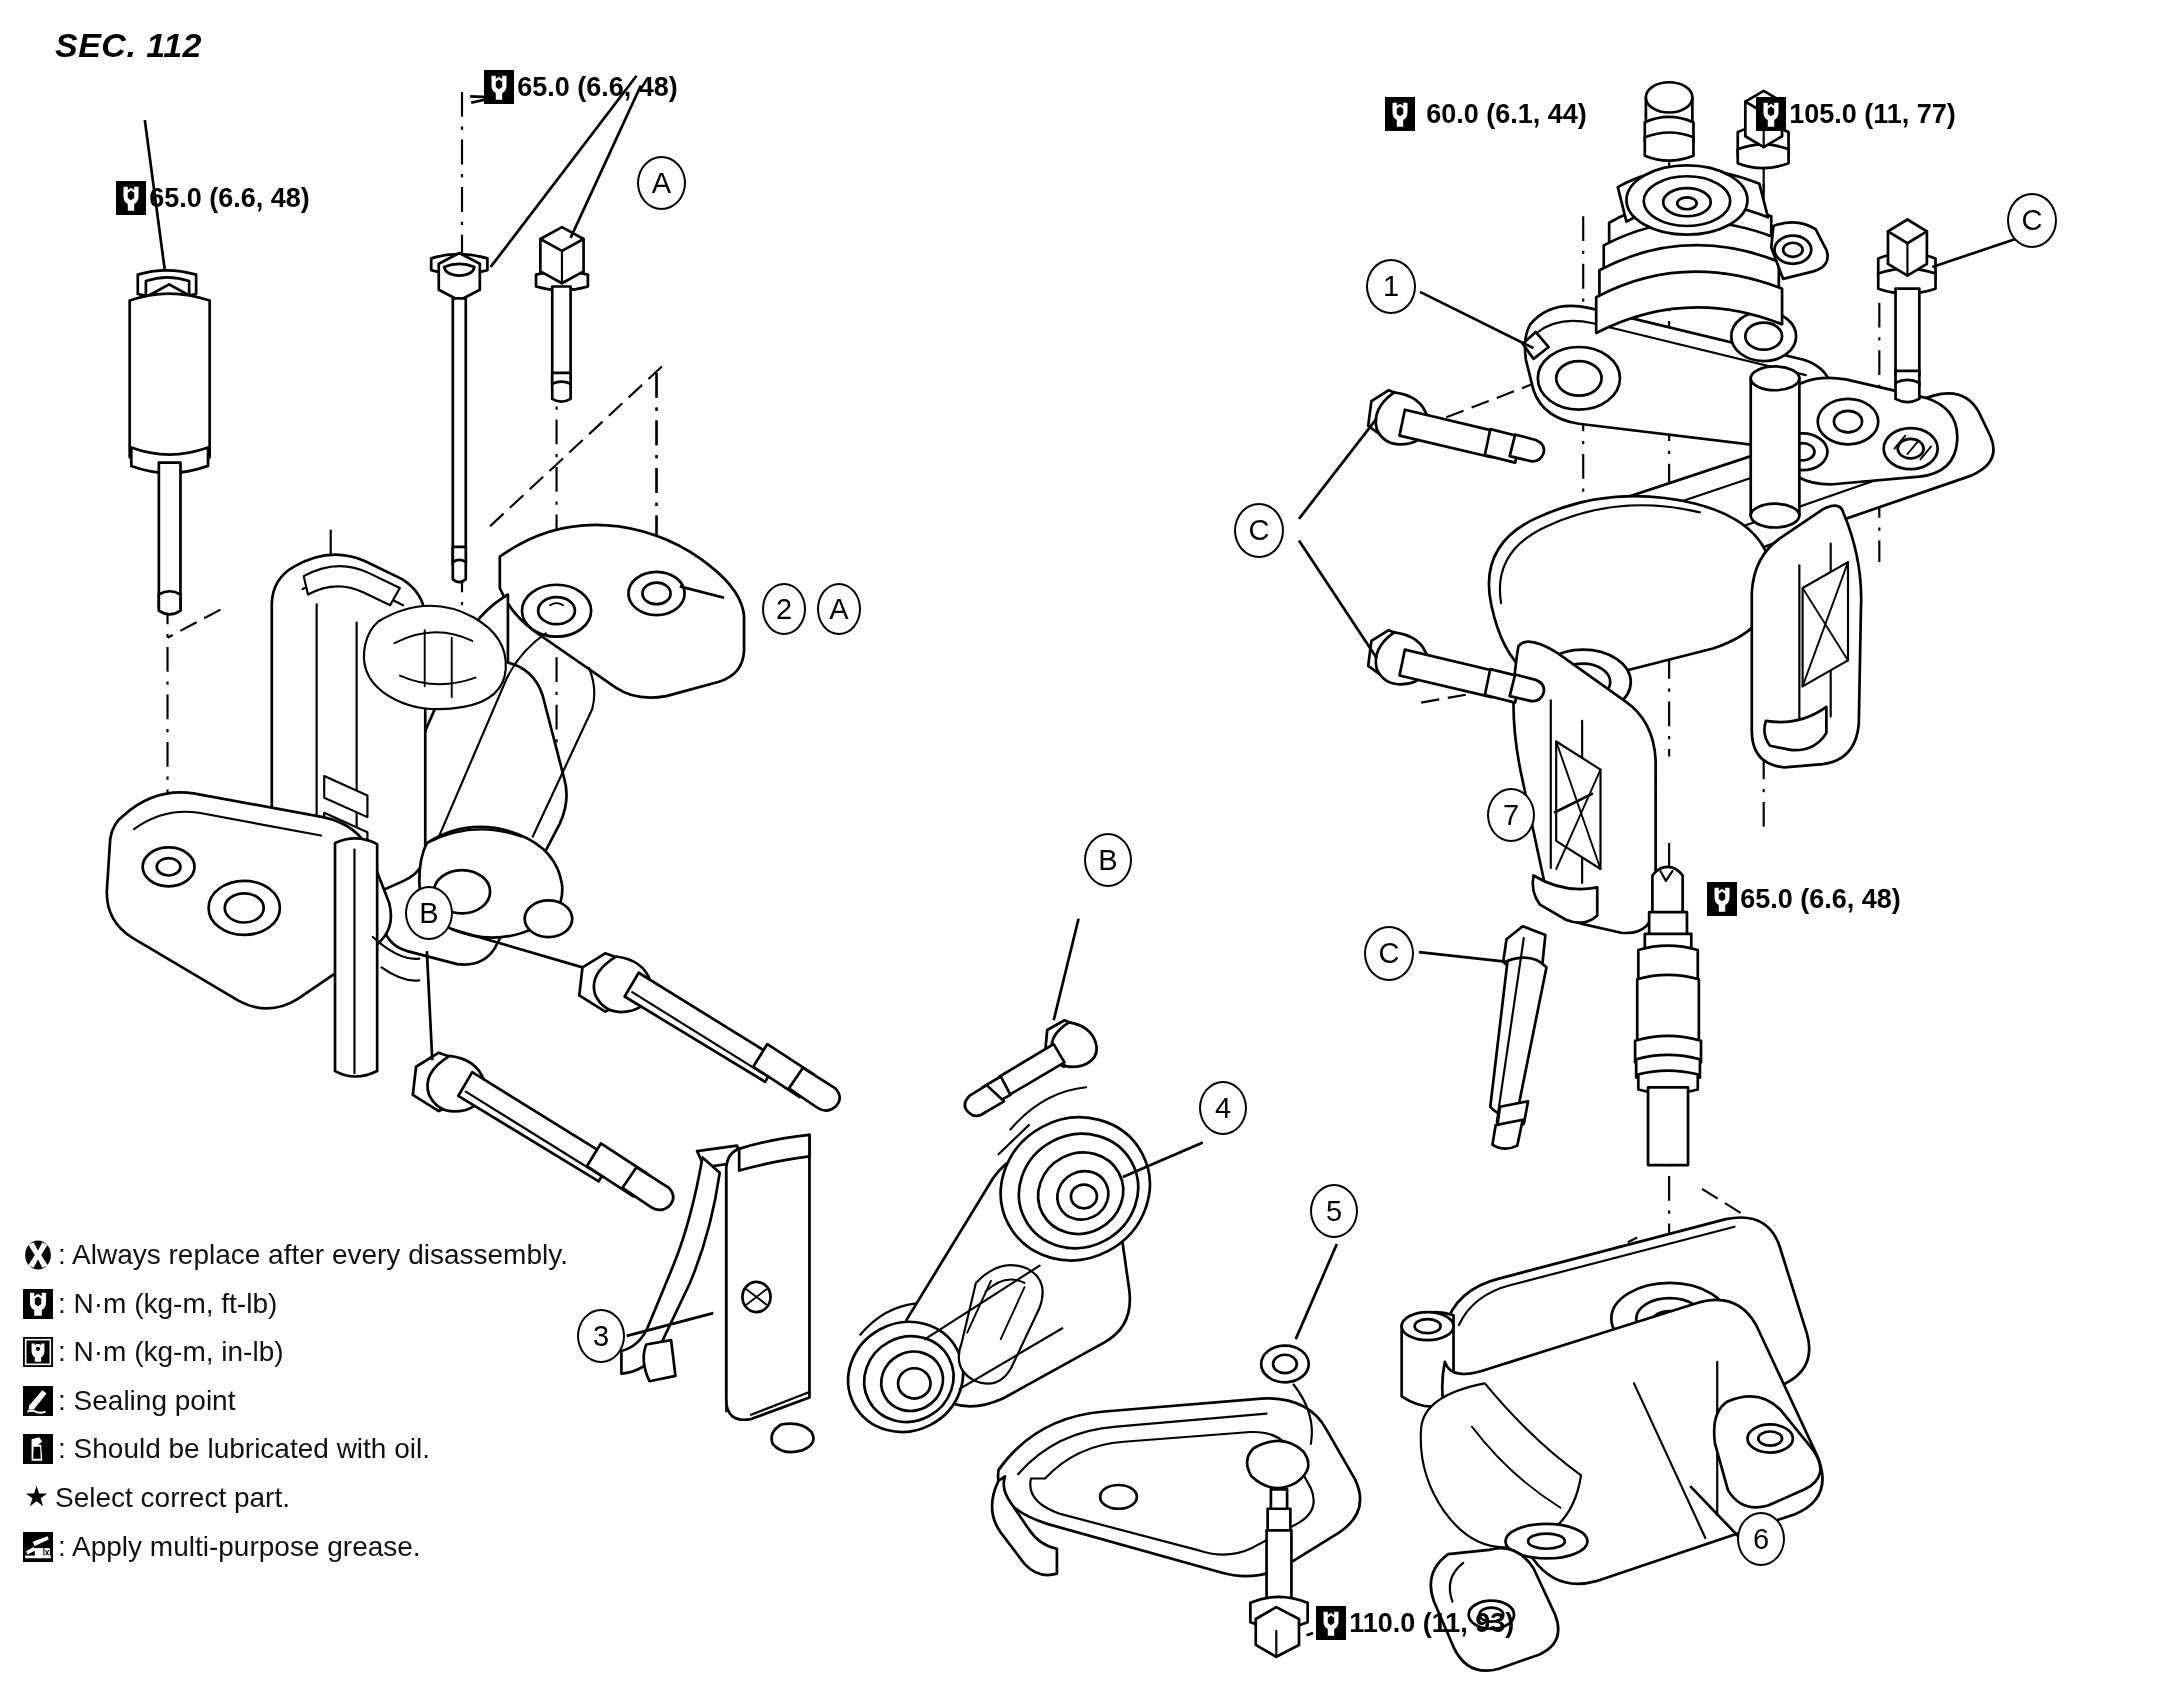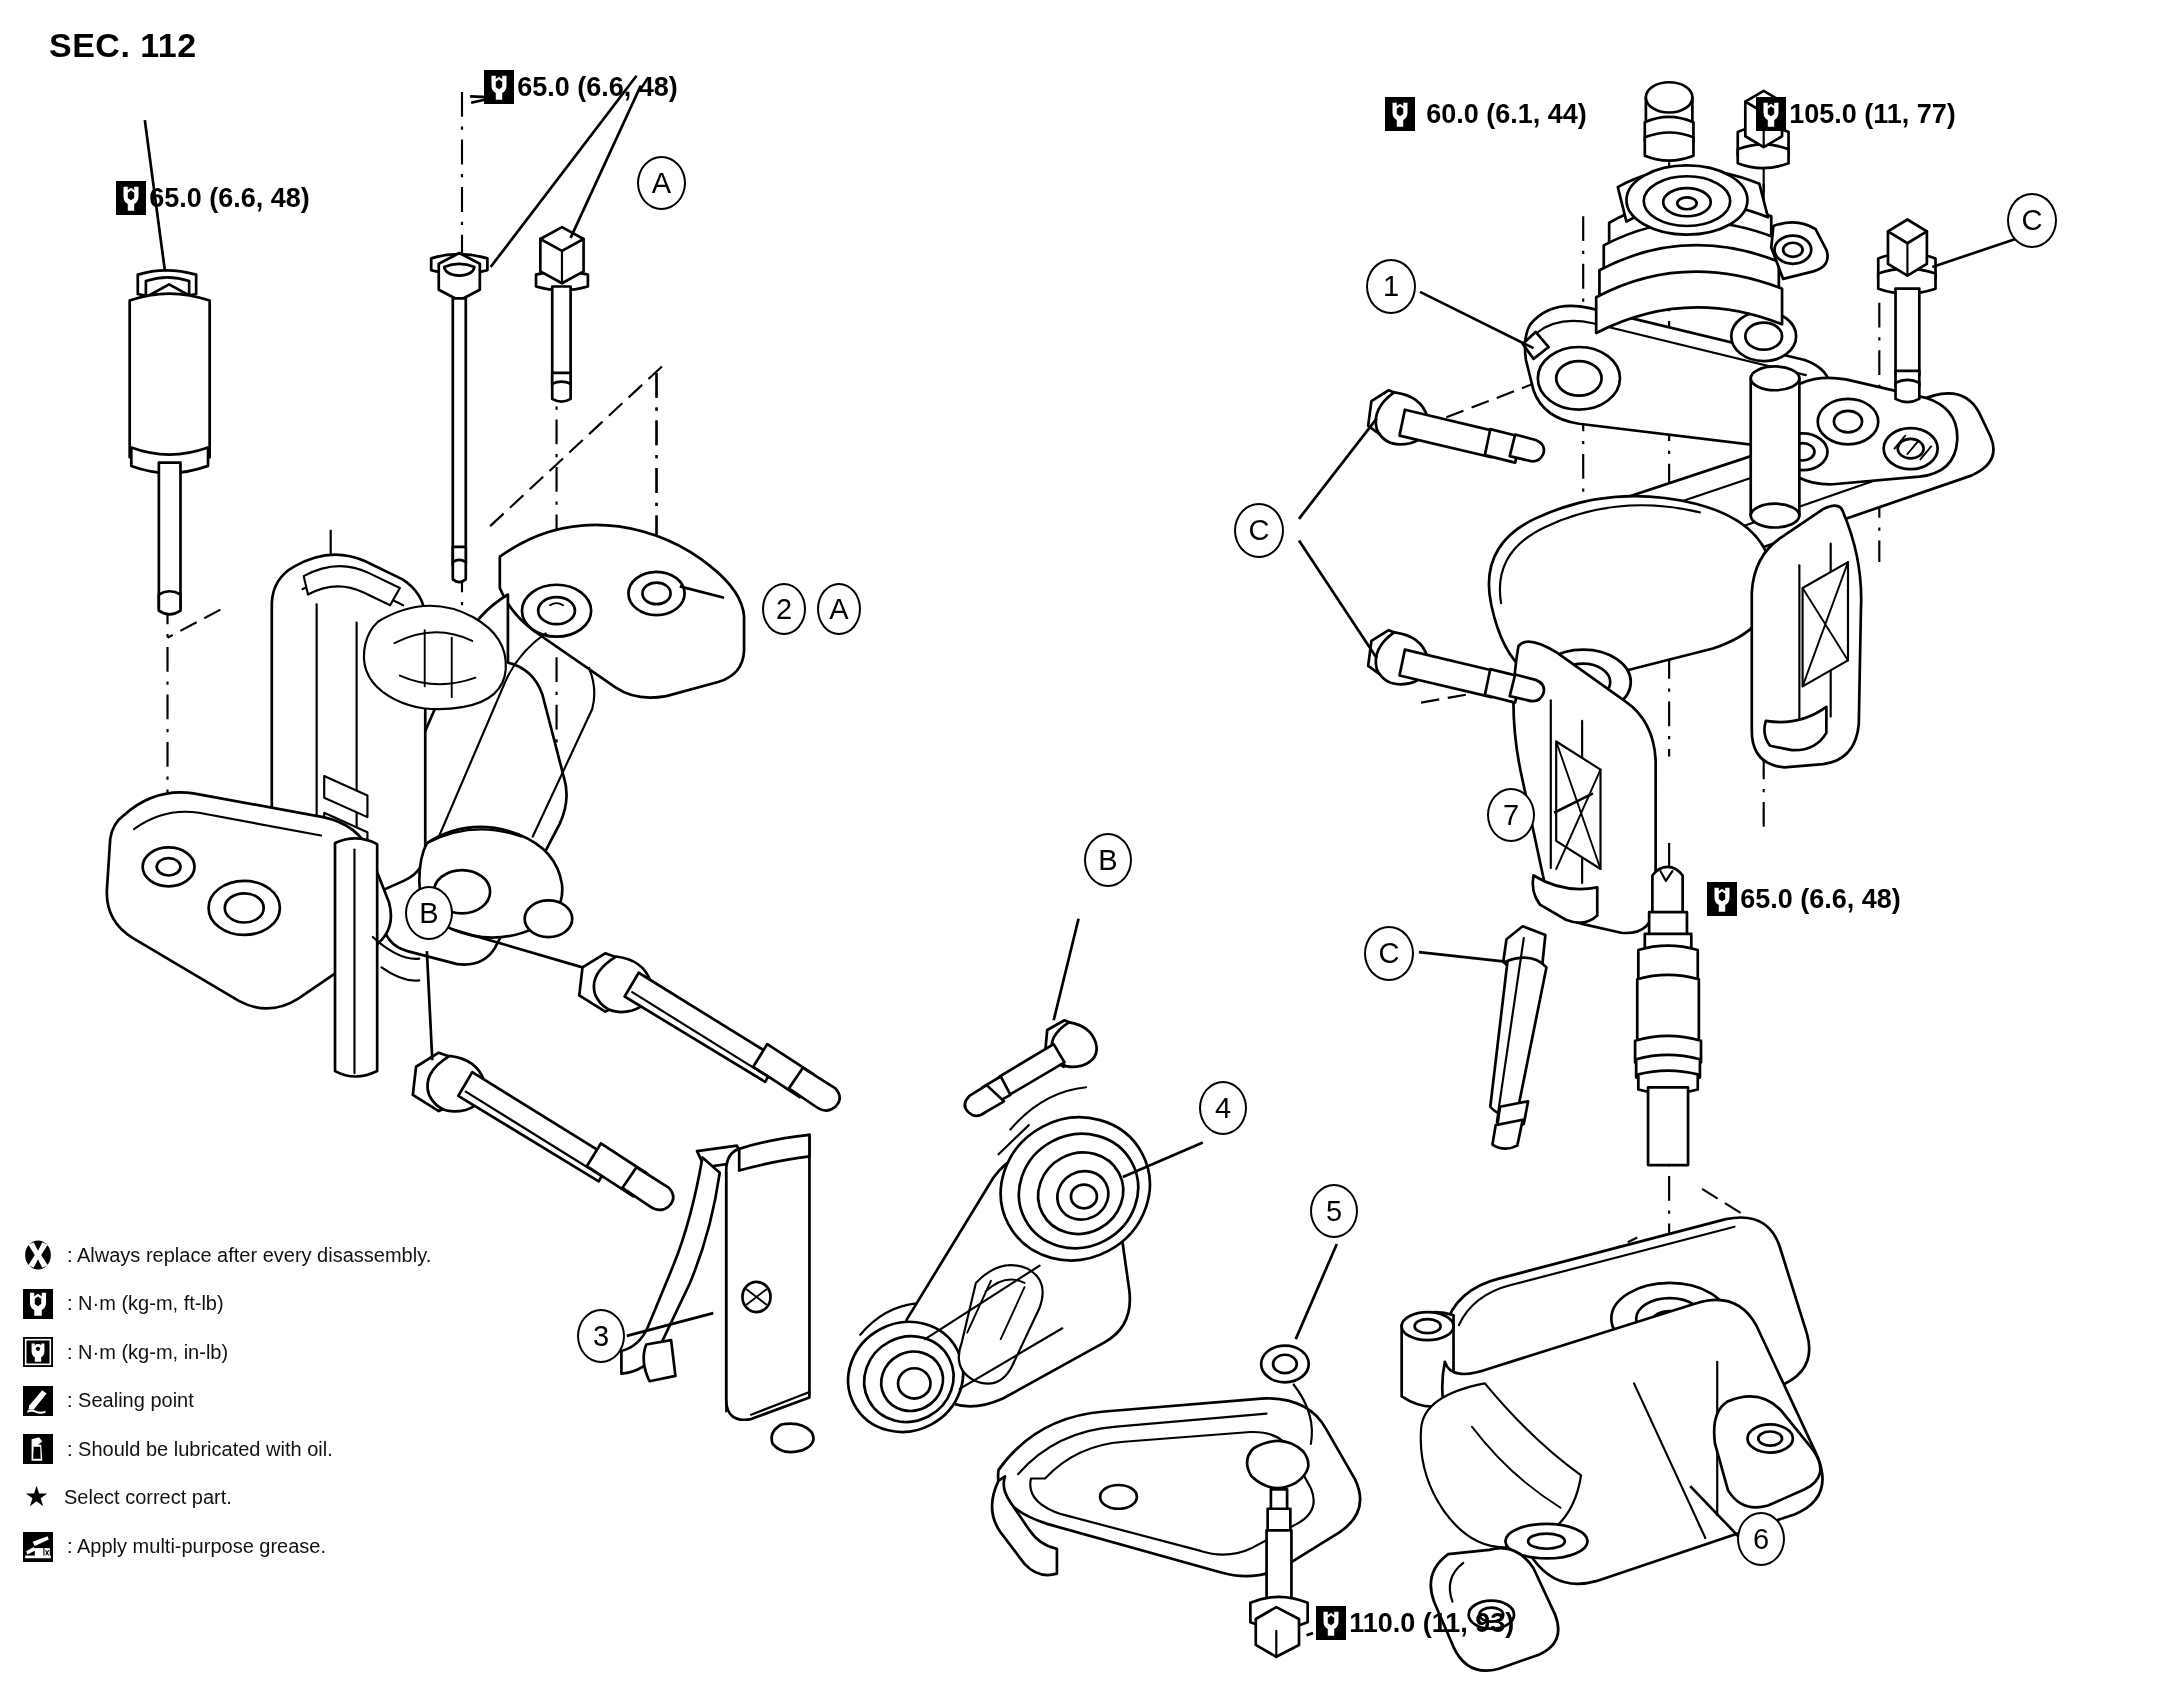--- a/index.html
+++ b/index.html
@@ -11,40 +11,40 @@
 
   
   .torque{position:absolute;display:flex;align-items:center;white-space:nowrap;}
   .torque .val{font-weight:bold;font-size:27px;color:#000;line-height:1;margin-left:3.2px;}
   .tq-icon{width:30px;height:34px;background:#000;position:relative;flex:0 0 auto;}
   .tq-icon svg{display:block;width:100%;height:100%;}
 
   
   .legend{position:absolute;left:23px;top:1238px;width:594px;}
   .legend-row{display:flex;align-items:center;margin-bottom:14.6px;height:34px;}
-  .legend-row .lbl{font-size:20px;color:#111;margin-left:14px;white-space:nowrap;}
+  .legend-row .lbl{font-size:28px;color:#111;margin-left:5px;white-space:nowrap;}
   .lg-ico{width:30px;height:30px;flex:0 0 auto;position:relative;}
   .lg-ico svg{display:block;width:100%;height:100%;}
   .lg-star{width:27px;height:30px;flex:0 0 auto;font-size:28px;line-height:28px;color:#000;text-align:center;}
 
   
   .callout{position:absolute;border:2.7px solid #000;border-radius:50%;background:#fff;
            display:flex;align-items:center;justify-content:center;
            font-size:29px;font-weight:normal;color:#000;box-sizing:border-box;}
 
   
   .svg-layer{position:absolute;left:0;top:0;width:2183px;height:1698px;pointer-events:none;}
   .svg-layer.parts{pointer-events:auto;}
 </style>
 </head>
 <body>
 
 <div id="page">
 
-  <div class="sec-title" style="left:49px;top:26px;">SEC. 112</div>
+  <div class="sec-title" style="left:55px;top:26px;font-style:italic;">SEC. 112</div>
 
   <svg class="svg-layer parts" viewBox="0 0 4040 3142">
     <defs>
       <style>
         .ln   { fill:none; stroke:#000; stroke-width:5; stroke-linecap:round; stroke-linejoin:round; }
         .ln2  { fill:none; stroke:#000; stroke-width:4; stroke-linecap:round; stroke-linejoin:round; }
         .thin { fill:none; stroke:#000; stroke-width:3.5; stroke-linecap:round; stroke-linejoin:round; }
         .fillw{ fill:#fff; stroke:#000; stroke-width:5; stroke-linejoin:round; stroke-linecap:round;}
         .fillw2{ fill:#fff; stroke:#000; stroke-width:4; stroke-linejoin:round; stroke-linecap:round;}
         .cl   { fill:none; stroke:#000; stroke-width:4; stroke-dasharray:46 18 6 18; }

